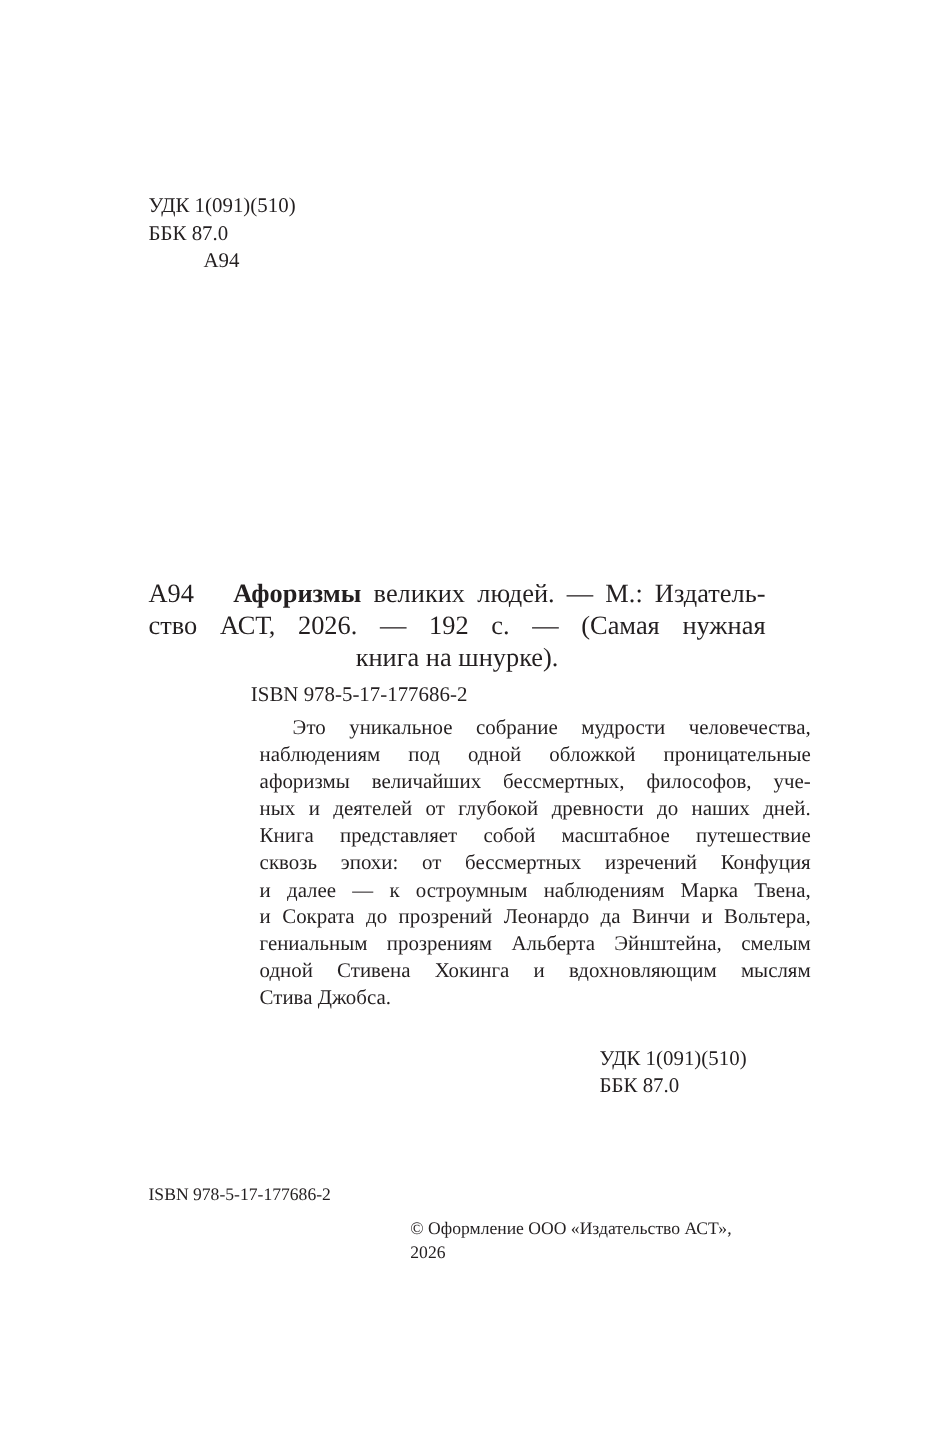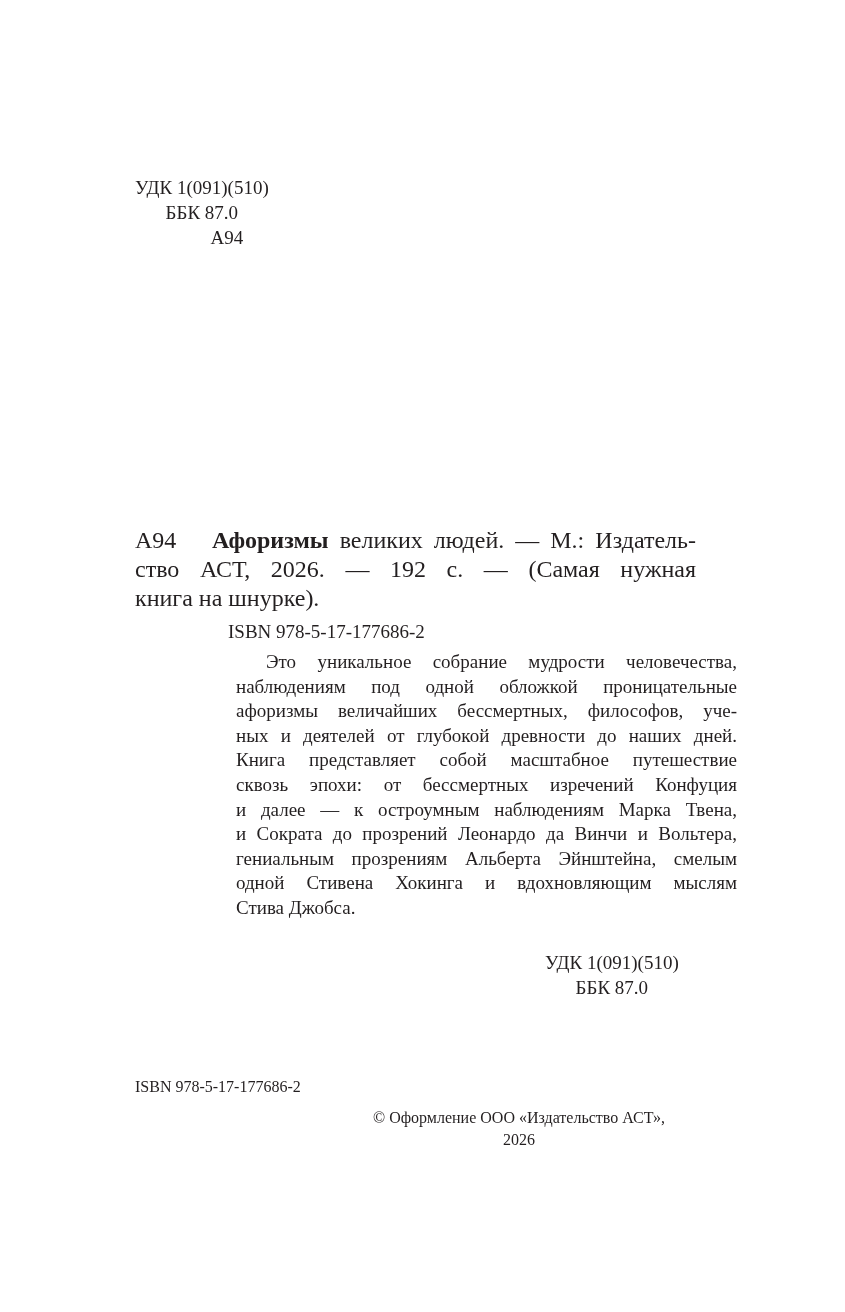--- a/index.html
+++ b/index.html
@@ -1,21 +1,21 @@
 <!DOCTYPE html>
 <html><head>
   <meta charset="utf-8">
   <style>
     html, body { margin: 0; padding: 0; background: #ffffff; }
     body {
       width: 845px; height: 1312px; position: relative; overflow: hidden;
       font-family: "Liberation Serif", "DejaVu Serif", serif;
       color: #231f20;
     }
-    .abs { position: absolute; white-space: nowrap; text-align: center; }
+    .abs { position: absolute; white-space: nowrap; }
     .top-codes { left: 135px; top: 175px; font-size: 19px; line-height: 25px; }
     .top-codes .line { display: block; }
     .top-codes .author-sign { padding-left: 50px; }
 
     .entry { position: absolute; left: 135px; top: 526px; width: 561px; font-size: 24px; line-height: 29px; }
     .entry .sign { position: absolute; left: 0; top: 0; }
     .entry .desc { margin-left: 60px; text-indent: 17px; text-align: justify; text-align-last: left; white-space: normal; }
     .entry .desc b { font-weight: bold; }
     .entry .desc .ln { display: block; text-align: justify; text-align-last: justify; }
 
@@ -42,21 +42,21 @@
   <span class="line author-sign">А94</span>
 </div>
 
 <div class="entry">
   <span class="sign">А94</span>
   <div class="desc">
     <span class="ln"><b>Афоризмы</b><span> великих людей. — М.: Издатель-</span></span>
   </div>
   <div style="">
     <span class="ln" style="display:block;text-align:justify;text-align-last:justify;">ство АСТ, 2026. — 192 с. — (Самая нужная</span>
-    <span class="ln" style="display:block;">книга на шнурке).</span>
+    <span class="ln" style="display:block;text-align:center;">книга на шнурке).</span>
   </div>
 </div>
 
 <div class="abs isbn-line">ISBN 978-5-17-177686-2</div>
 
 <div class="annotation">
   <span class="ln first">Это уникальное собрание мудрости человечества,</span>
   <span class="ln">наблюдениям под одной обложкой проницательные</span>
   <span class="ln">афоризмы величайших бессмертных, философов, уче-</span>
   <span class="ln">ных и деятелей от глубокой древности до наших дней.</span>

